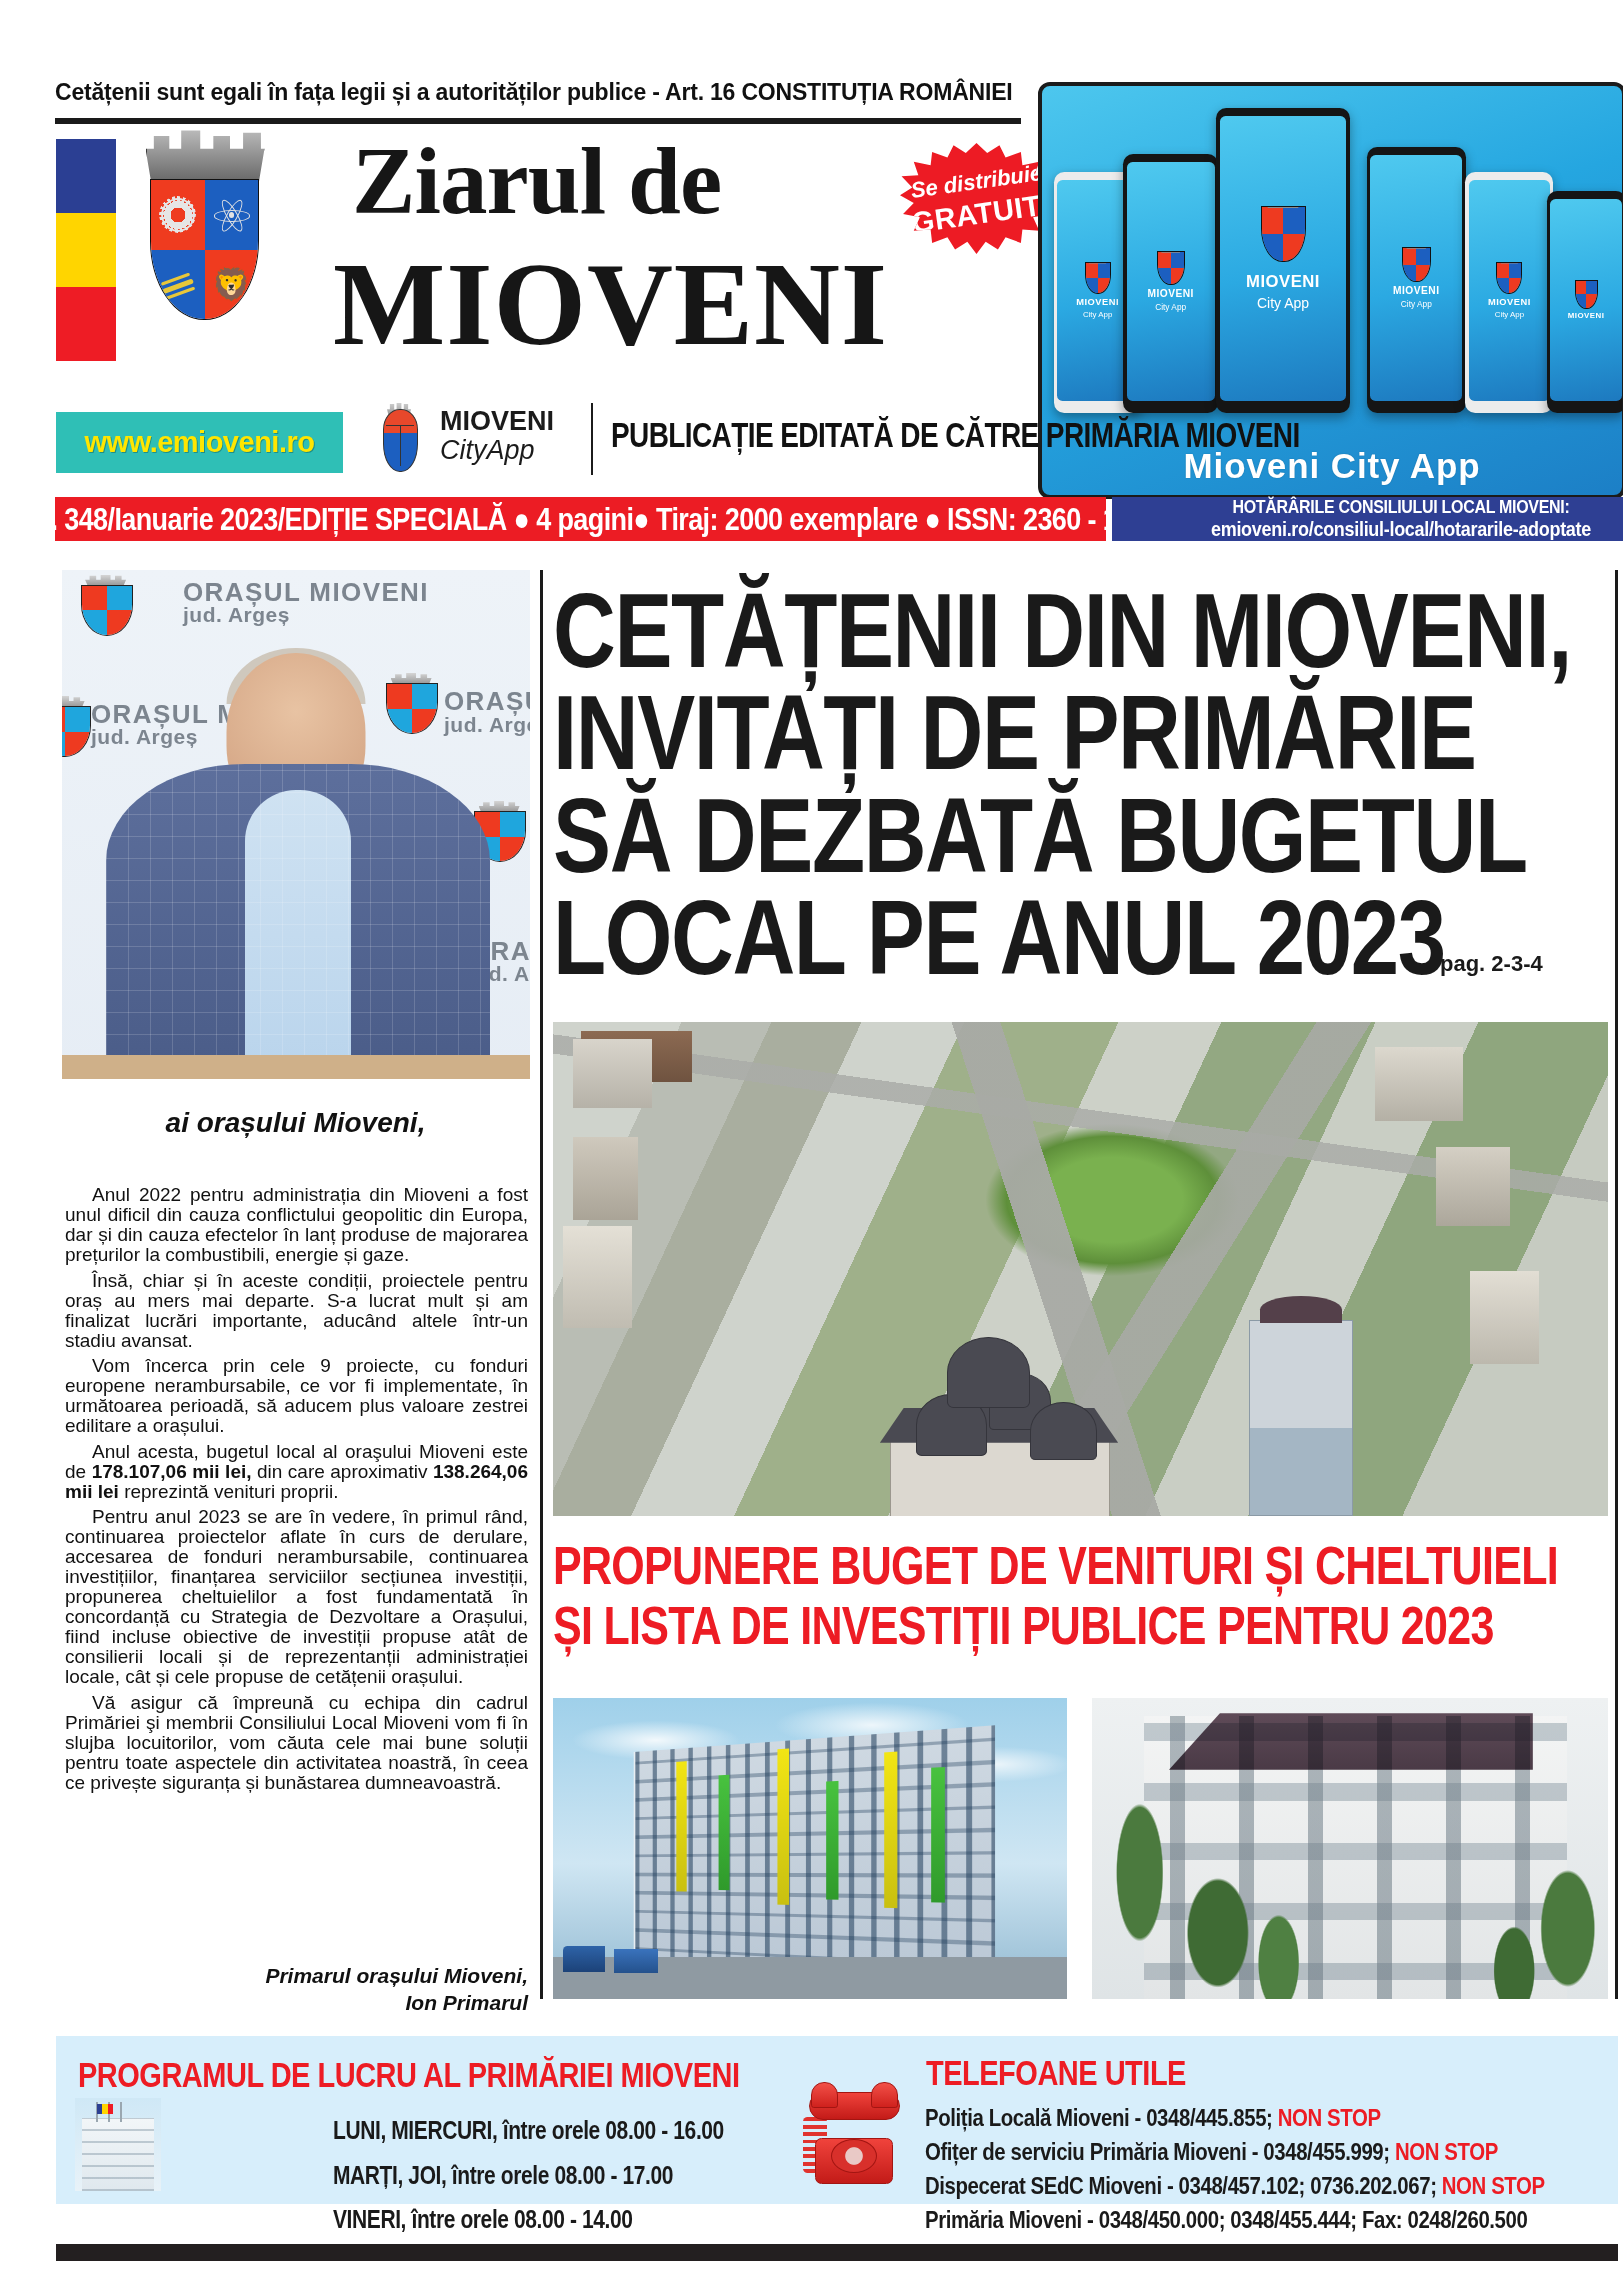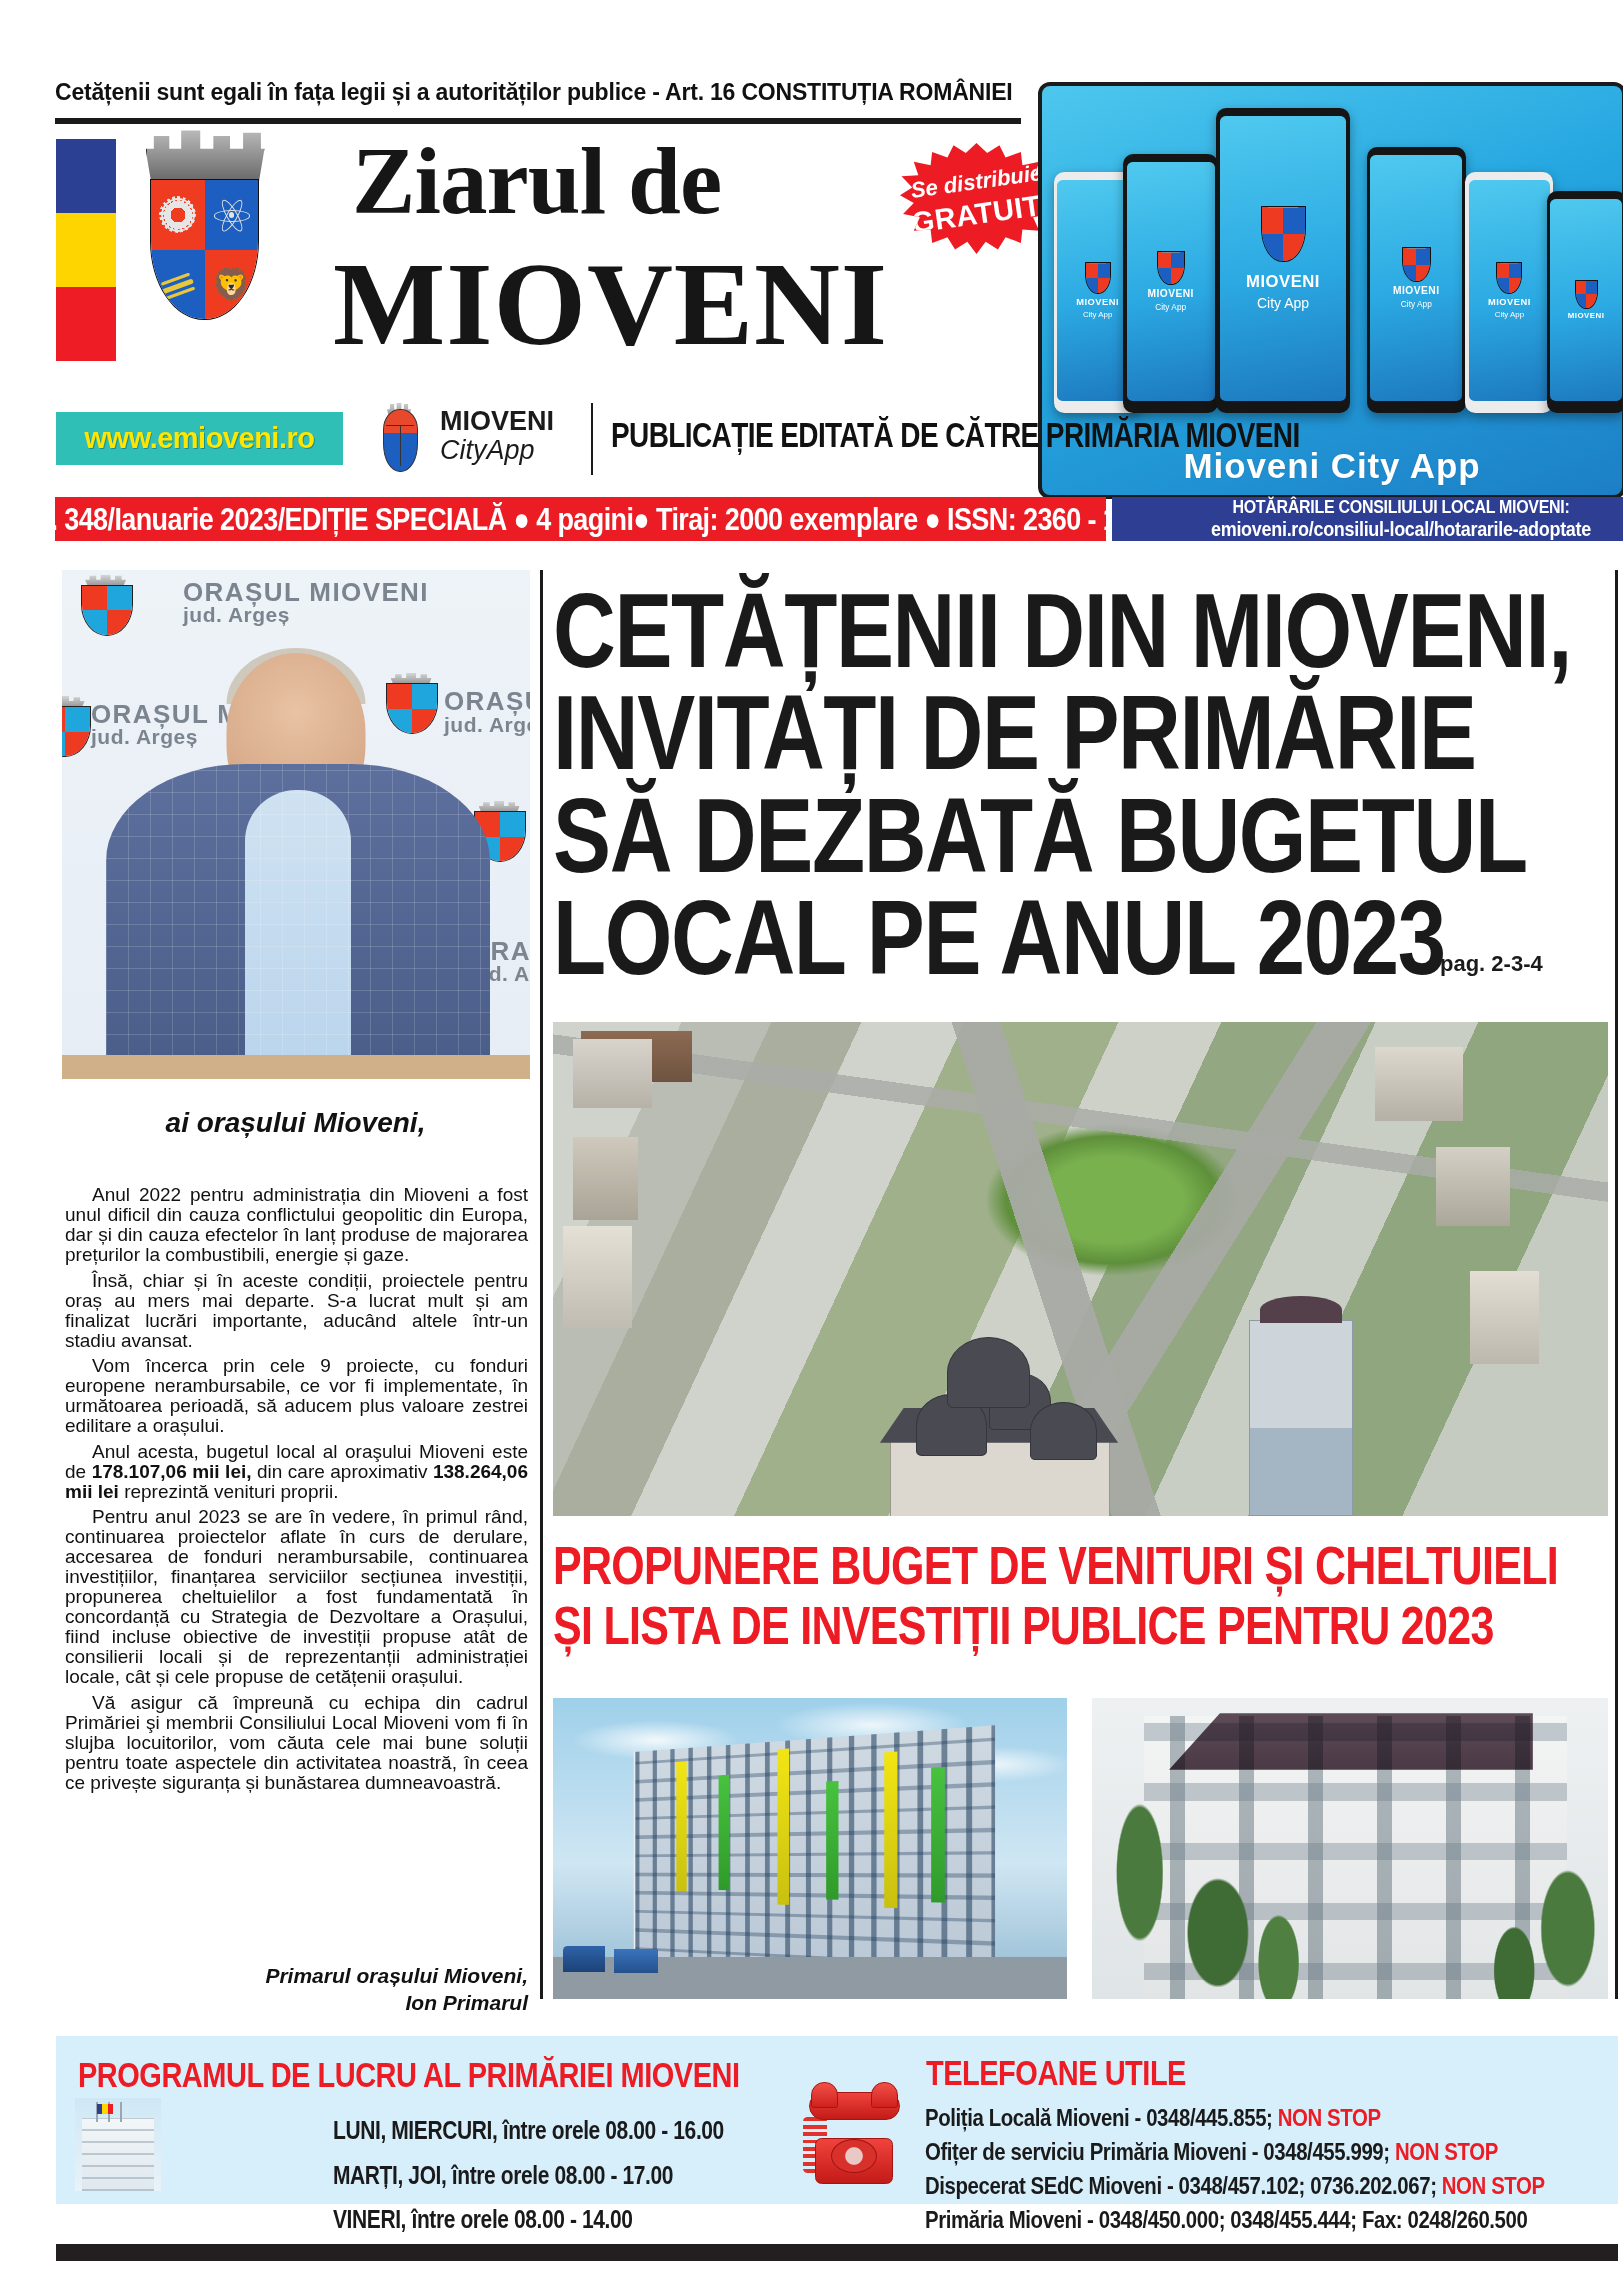--- a/index.html
+++ b/index.html
@@ -104,21 +104,21 @@
   .mini-shield .a{background:#ee3a20}.mini-shield .b{background:#1c5fc0}
   .mini-crown{position:absolute;left:10%;width:80%;height:22%;top:-20%;
     background:linear-gradient(180deg,#ccc,#8a8a8a);
     clip-path:polygon(0 40%,10% 40%,10% 10%,26% 10%,26% 40%,37% 40%,37% 0,63% 0,63% 40%,74% 40%,74% 10%,90% 10%,90% 40%,100% 40%,94% 100%,6% 100%);}
   .appcaption{position:absolute;left:0;right:0;bottom:9.3px;text-align:center;
     color:#fff;font-size:35px;font-weight:bold;letter-spacing:0.9px;
     text-shadow:0 0 1.4px rgba(0,0,0,.25);}
 
   
   .urlbox{
-    position:absolute;left:56px;top:412px;width:287px;height:53px;background:#2fbfb6;
+    position:absolute;left:56px;top:412px;width:287px;height:61px;background:#2fbfb6;
     display:flex;align-items:center;justify-content:center;
   }
   .urlbox span{color:#ffe600;font-weight:bold;font-size:29px;
     text-shadow:0.9px 0.9px 0 #1d8f89;letter-spacing:-0.5px;}
   .appmark{position:absolute;left:366px;top:403px;width:69px;height:70px;}
   .appmark .pin{position:absolute;left:16.7px;top:5.6px;width:33px;height:61px;
     background:linear-gradient(180deg,#e8482b 0 38%,#1c5fc0 38% 100%);
     border-radius:16.7px 16.7px 16.7px 16.7px / 20.4px 20.4px 28px 28px;border:0.9px solid #333;overflow:hidden;}
   .appmark .pin::before{content:"";position:absolute;left:2.8px;right:2.8px;top:15.7px;height:0.9px;background:#333;}
   .appmark .pin::after{content:"";position:absolute;left:50%;top:15.7px;width:0.9px;bottom:4.6px;background:#333;}

